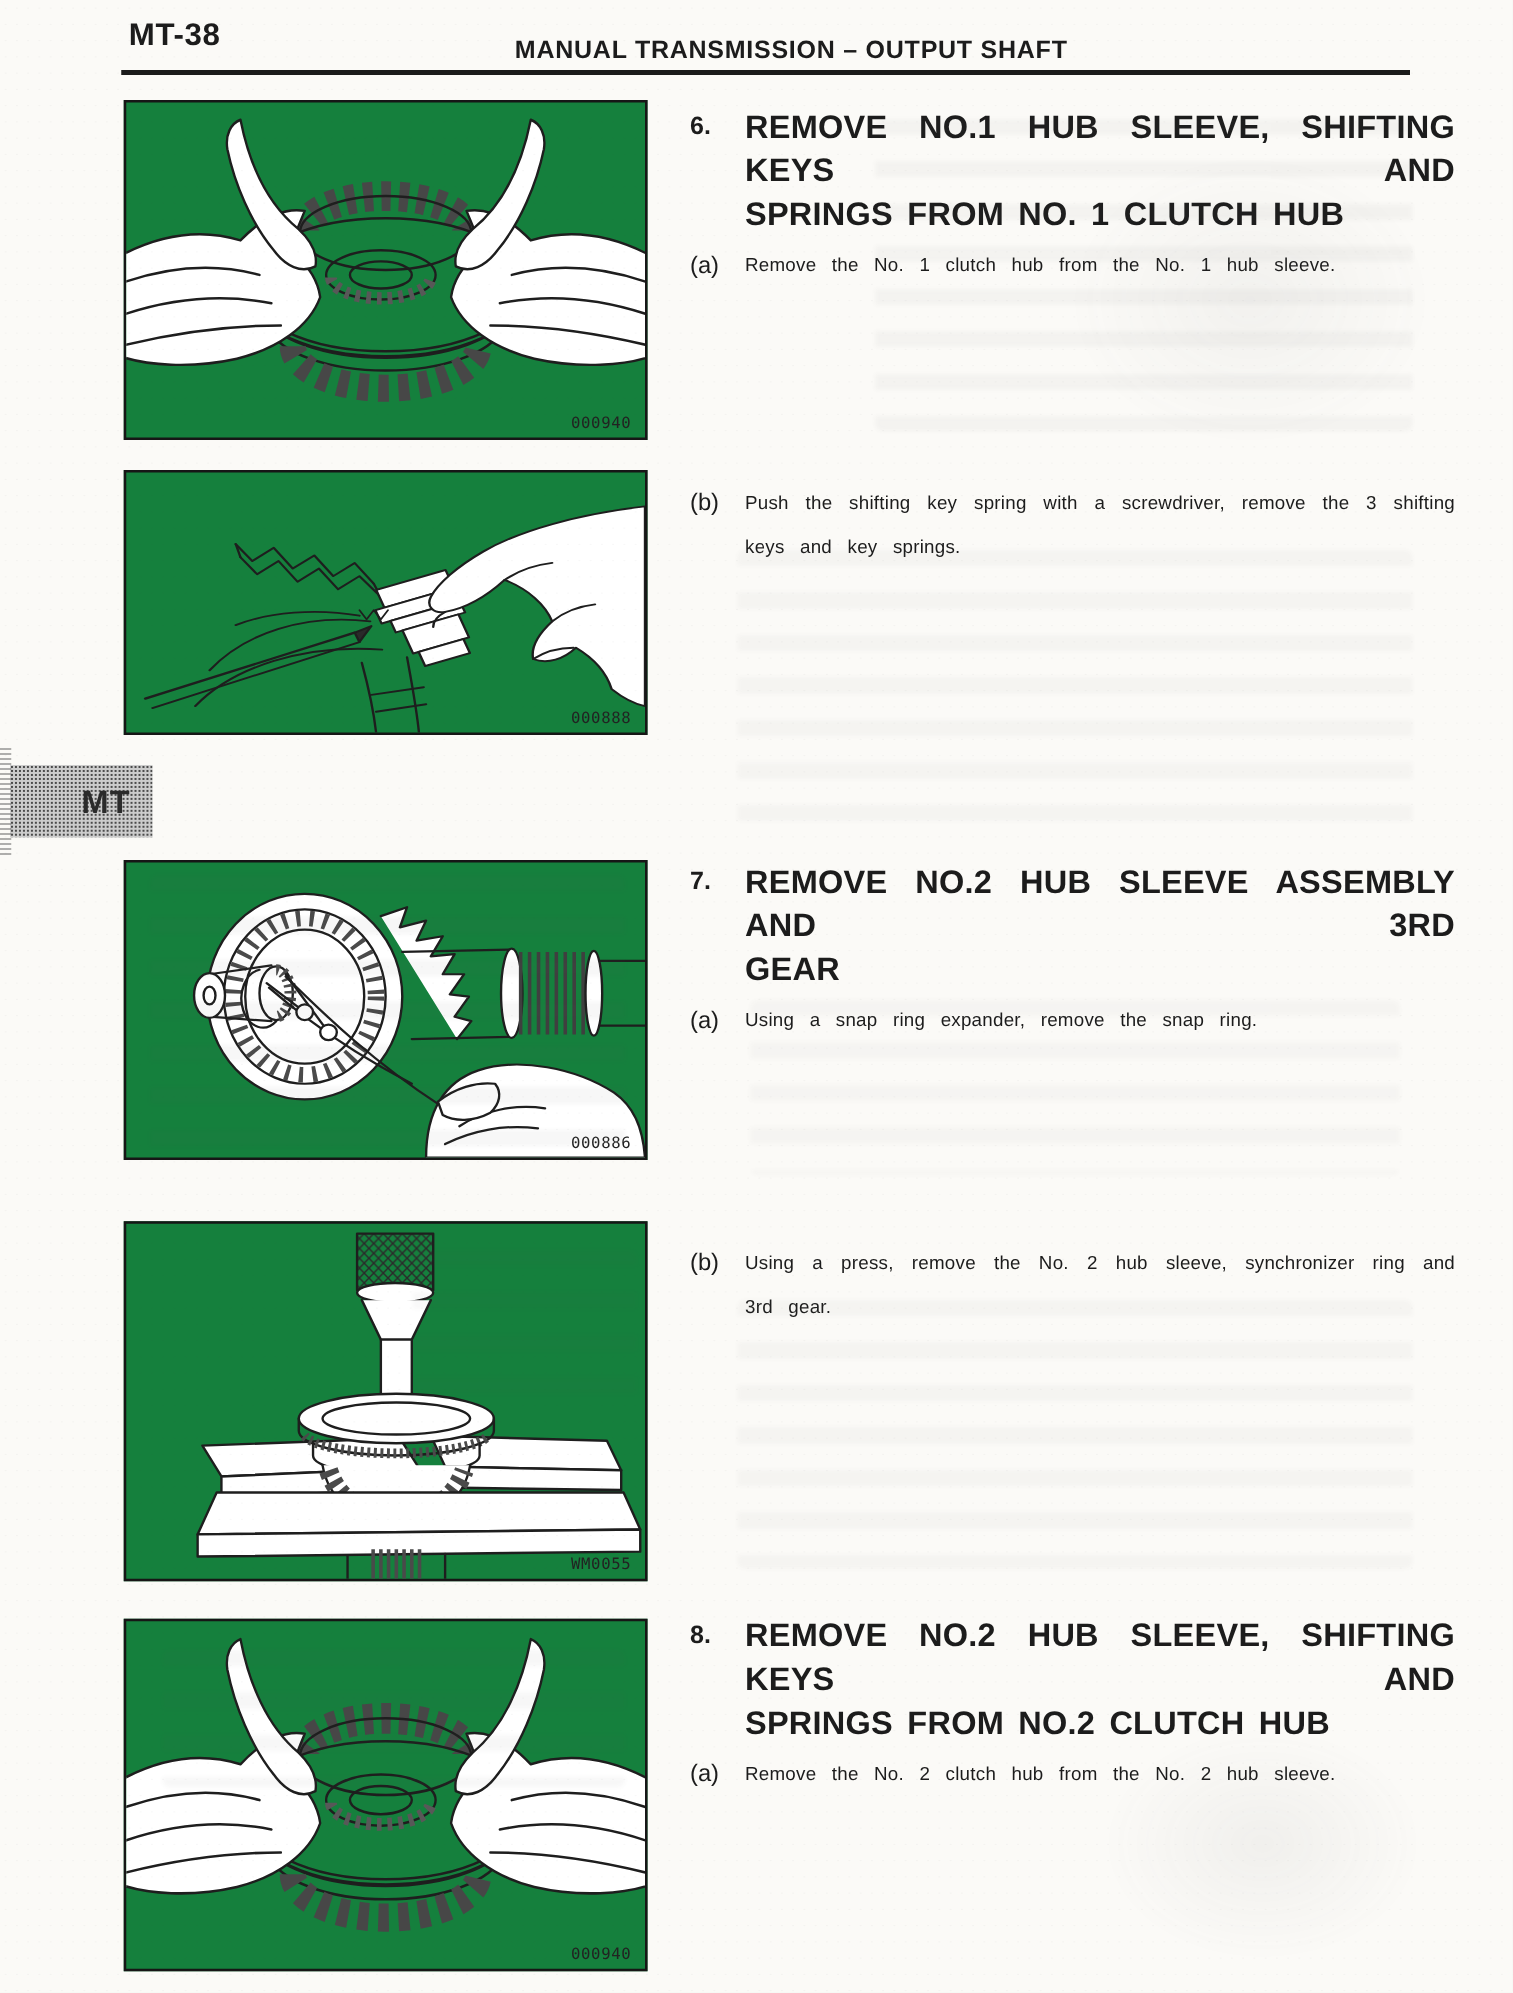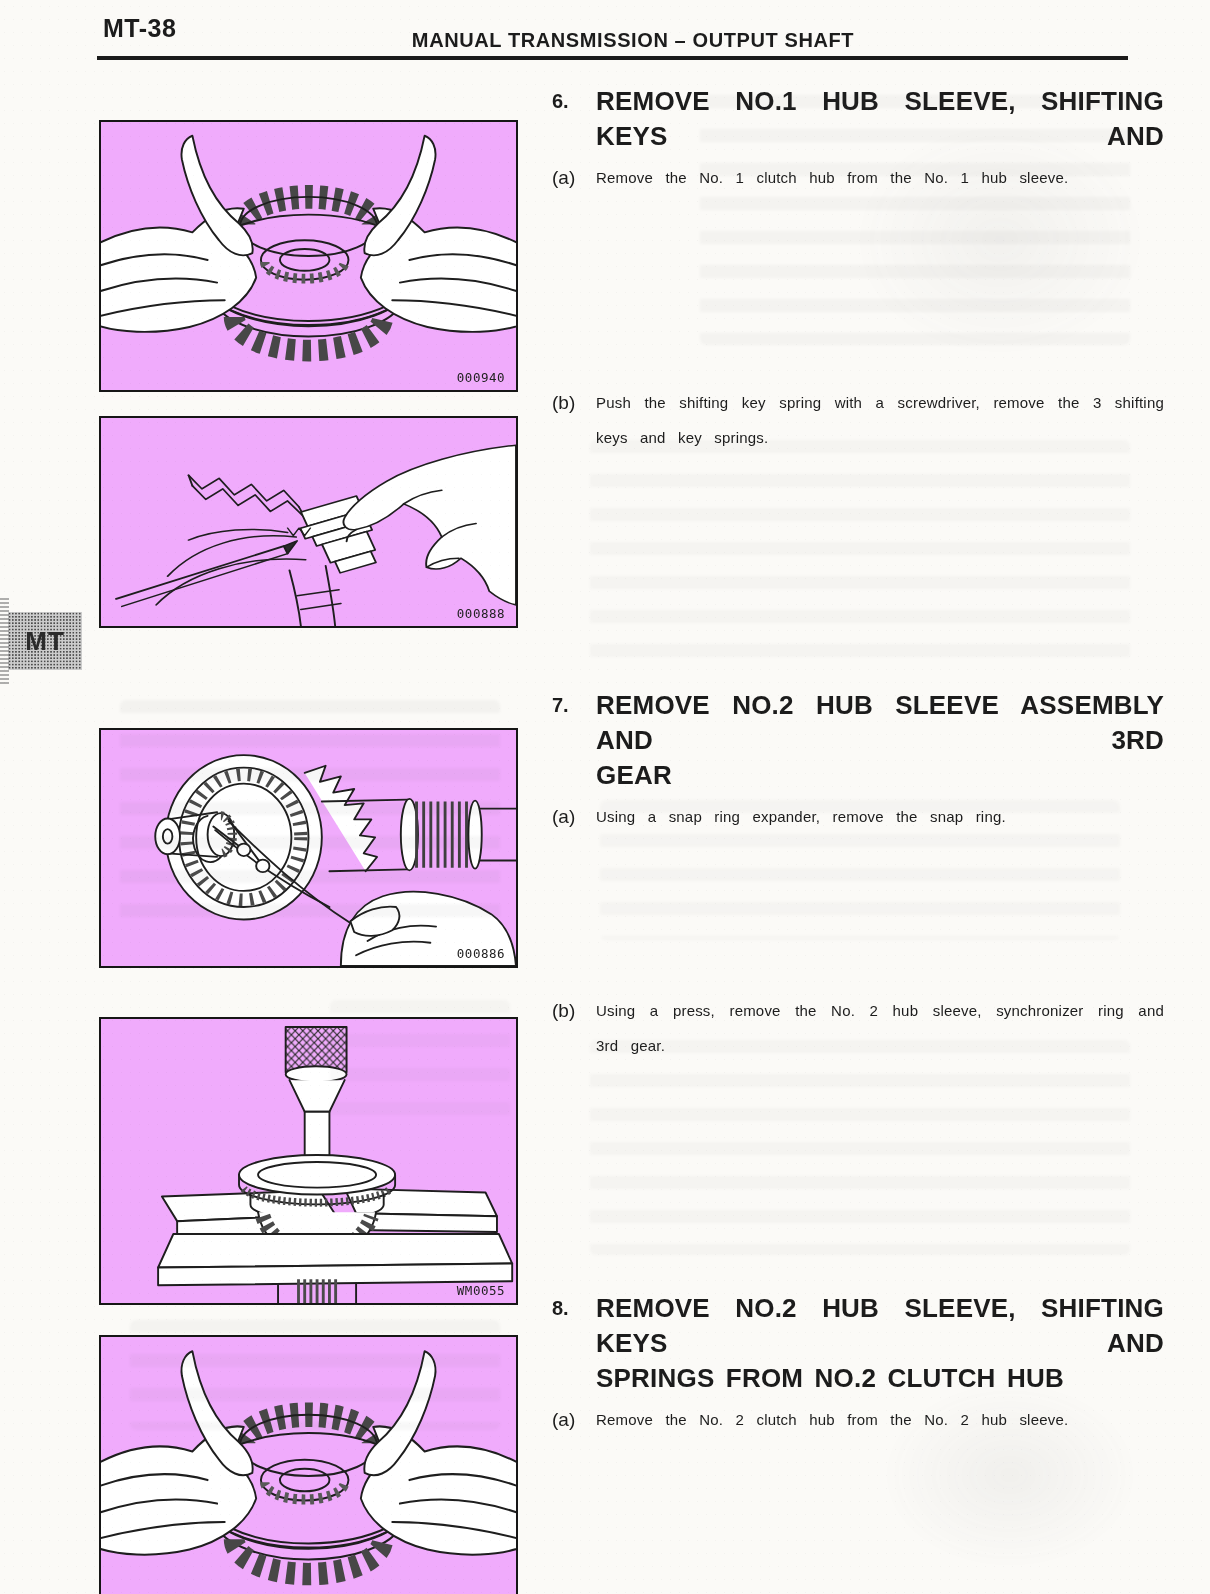--- a/index.html
+++ b/index.html
@@ -31,31 +31,31 @@
     position:absolute;left:97px;top:56px;width:1031px;height:4px;
     background:#1b1b1b;
   }
   
   .side-tab{
     position:absolute;left:8px;top:612px;width:74px;height:58px;z-index:2;
     background-color:#cccccc;
     background-image:radial-gradient(#4a4a4a .9px, transparent 1px);
     background-size:3.2px 3.2px;
     display:flex;align-items:center;justify-content:center;
-    font-size:26px;font-weight:bold;color:#2b2b2b;letter-spacing:1px;
+    font-size:26px;font-weight:bold;color:#2b2b2b;letter-spacing:1px;padding-left:40px;
   }
   .edge-speckle{
     position:absolute;left:0;top:598px;width:9px;height:86px;z-index:2;
     background:repeating-linear-gradient(0deg,#6f6f6f 0 2px, transparent 2px 4px);
     opacity:.55;
   }
   
   .figbox{
     position:absolute;left:99px;width:419px;z-index:1;
-    border:2.5px solid #161616;background:#f0abfc;box-sizing:border-box;margin-top:40px;
+    border:2.5px solid #161616;background:#15803d;box-sizing:border-box;
   }
   .figbox svg{display:block;width:100%;height:100%;}
   .figcode{
     position:absolute;right:11px;bottom:5px;
     font-family:"DejaVu Sans Mono",monospace;font-size:12.5px;color:#222;
     letter-spacing:.5px;
   }
   #figbox-1{top:80px;height:272px;}
   #figbox-2{top:376px;height:212px;}
   #figbox-3{top:688px;height:240px;}
@@ -267,20 +267,21 @@
       <use href="#hubhands"></use>
     </svg>
     <span class="figcode">000940</span>
   </div>
 
   <section class="sec" id="sec-6">
     <div class="row">
       <span class="num">6.</span>
       <div class="htxt">
         <div class="hline full">REMOVE NO.1 HUB SLEEVE, SHIFTING KEYS AND</div>
+        <div class="hline">SPRINGS FROM NO. 1 CLUTCH HUB</div>
       </div>
     </div>
     <div class="row item">
       <span class="ilabel">(a)</span>
       <div class="itext">Remove the No. 1 clutch hub from the No. 1 hub sleeve.</div>
     </div>
   </section>
 
   <section class="sec" id="item-6b">
     <div class="row">

